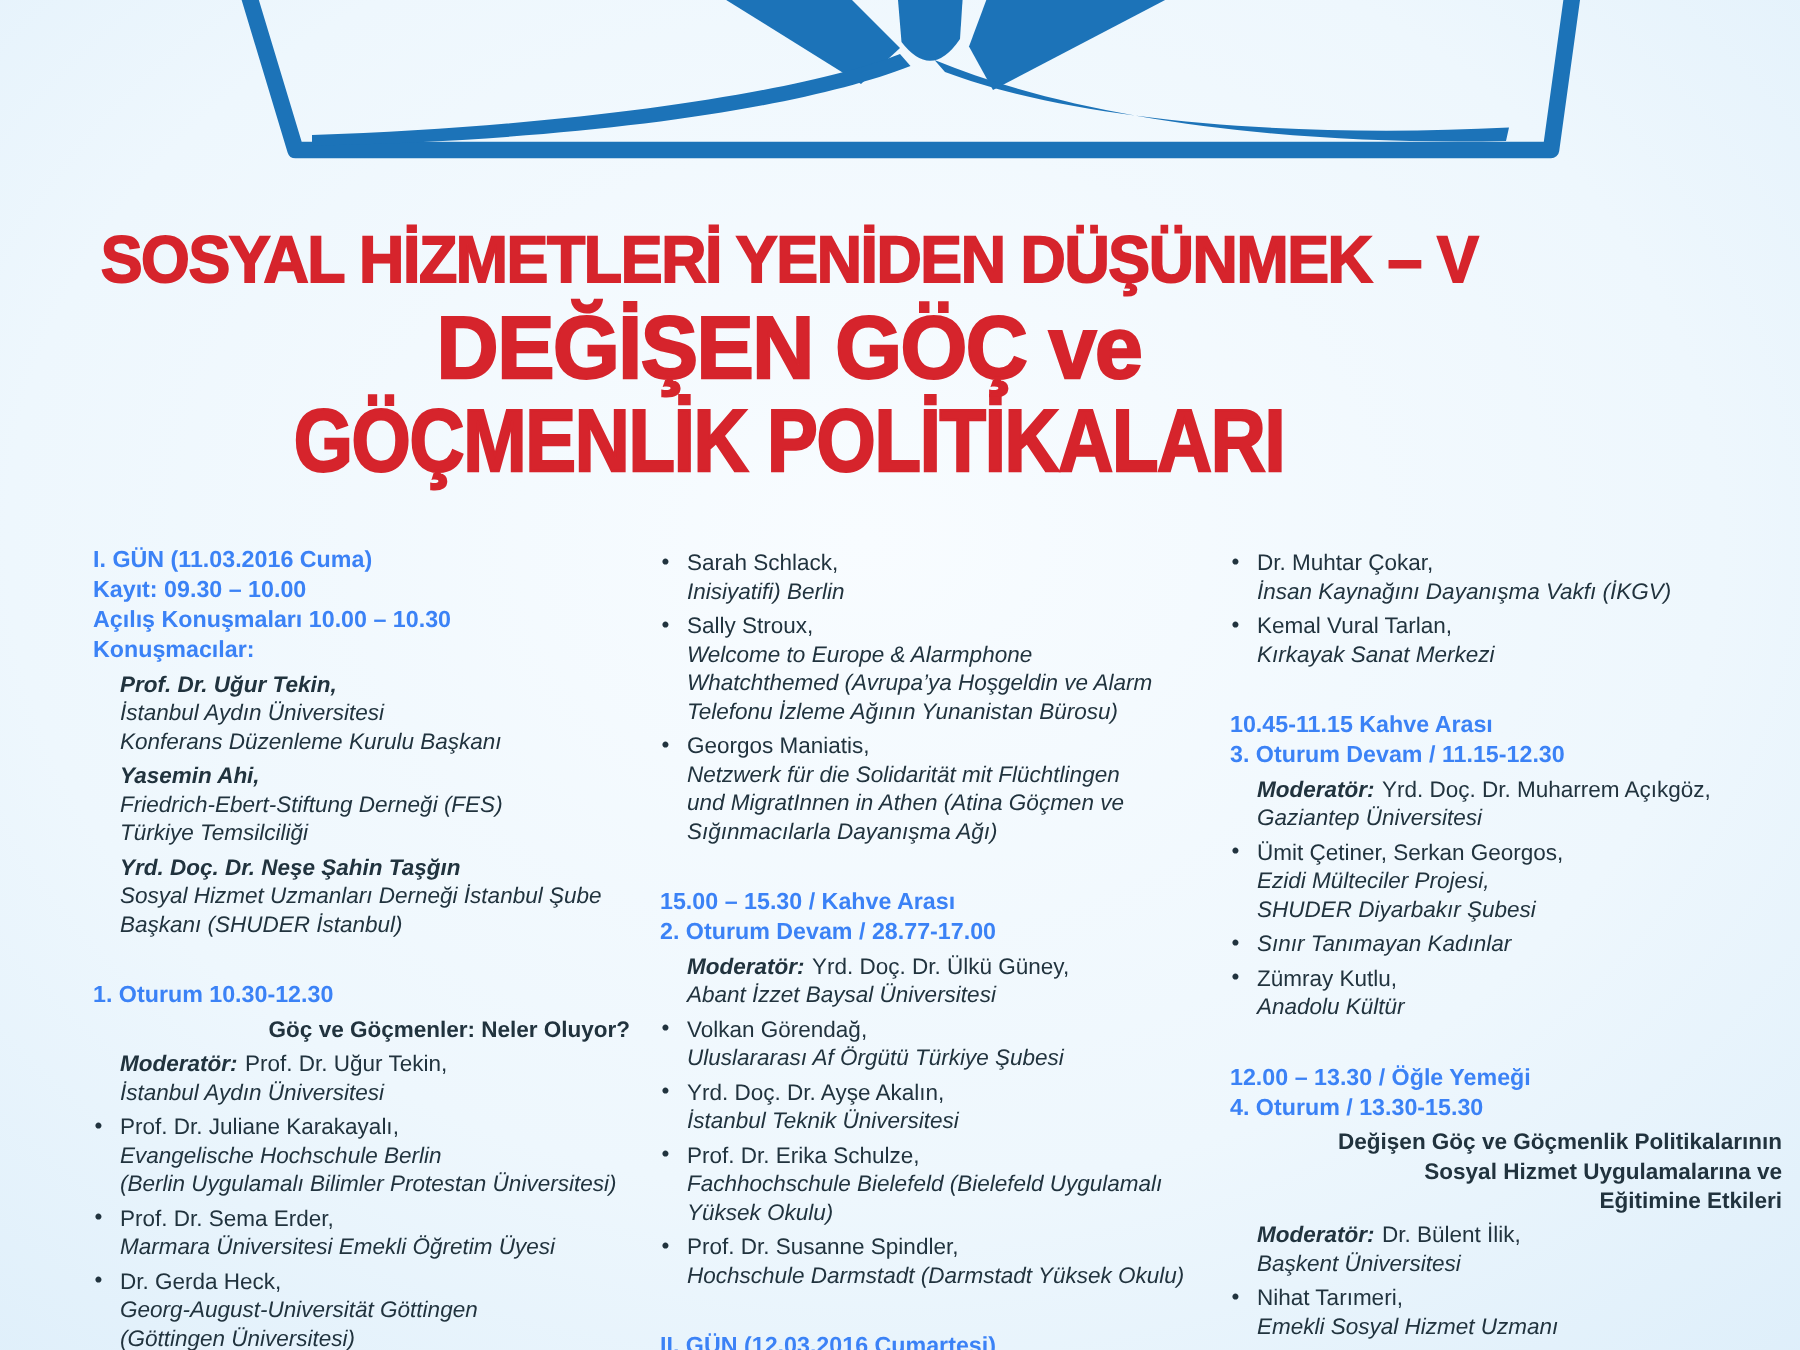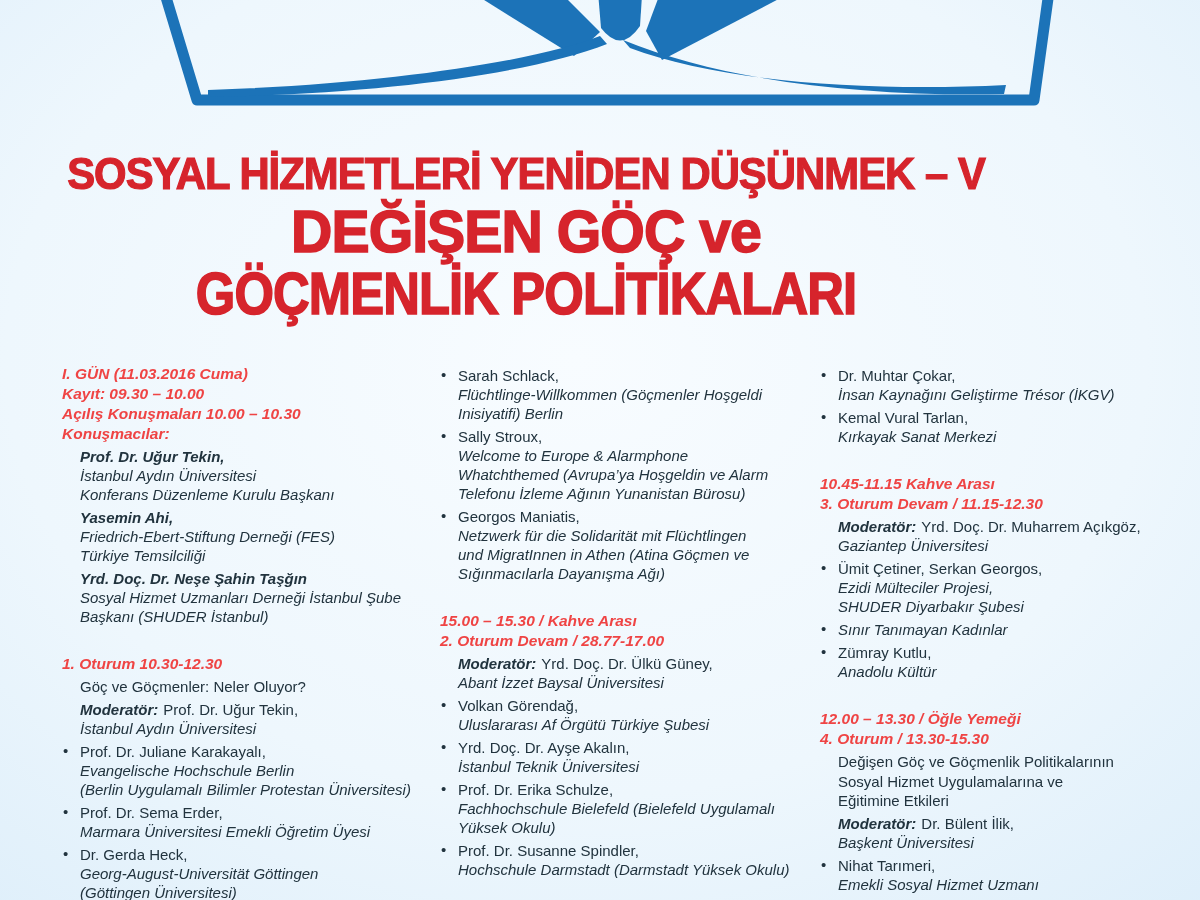--- a/index.html
+++ b/index.html
@@ -28,27 +28,27 @@
        transform:scaleX(.86);transform-origin:50% 50%;
        -webkit-text-stroke:1.6px #d6242c;}
 
   
   .column{position:absolute;top:364px;font-size:15px;line-height:19px;color:#21333e;}
   #col1{left:62px;width:358px;}
   #col2{left:440px;width:362px;top:366px;}
   #col3{left:820px;width:368px;top:366px;}
 
   .block{margin:0 0 2px 0;}
-  .heading{color:#ef4444;font-weight:bold;font-size:15.5px;line-height:20px;margin-bottom:3px;font-style:italic;}
+  .heading{color:#3b82f6;font-weight:bold;font-size:15.5px;line-height:20px;margin-bottom:3px;}
   .column > .heading:not(:first-child){margin-top:28px;}
   .speaker,.moderator,.topic{padding-left:18px;}
   .speaker{margin-bottom:4px;}
   .speaker .name{font-weight:bold;font-style:italic;}
   .aff{font-style:italic;}
-  .topic{font-weight:normal;line-height:19.5px;margin-bottom:3px;}
+  .topic{font-weight:bold;line-height:19.5px;margin-bottom:3px;text-align:right;}
   .moderator{margin-bottom:4px;}
   .moderator .mod-label{font-weight:bold;font-style:italic;margin-right:5px;text-align:right;}
   .bullet{position:relative;padding-left:18px;margin-bottom:4px;}
   .bullet .marker{position:absolute;left:1px;top:-1px;}
 </style>
 </head>
 <body>
 
 <div class="poster">
 
@@ -134,21 +134,20 @@
         <div class="content">
           <div class="name">Trésor de voix des migrants</div>
         </div>
       </div>
     </div>
   <div class="column" id="col2">
       <div class="block bullet">
         <span class="marker">•</span>
         <div class="content">
           <div class="name">Sarah Schlack,</div>
-          <div class="aff">Flüchtlinge-Willkommen (Göçmenler Hoşgeldi</div>
           <div class="aff">Inisiyatifi) Berlin</div>
         </div>
       </div>
       <div class="block bullet">
         <span class="marker">•</span>
         <div class="content">
           <div class="name">Sally Stroux,</div>
           <div class="aff">Welcome to Europe &amp; Alarmphone</div>
           <div class="aff">Whatchthemed (Avrupa’ya Hoşgeldin ve Alarm</div>
           <div class="aff">Telefonu İzleme Ağının Yunanistan Bürosu)</div>
@@ -203,21 +202,21 @@
       <div class="block heading">
         <div class="hline">II. GÜN (12.03.2016 Cumartesi)</div>
         <div class="hline">3. Oturum / 09.30-10.45</div>
       </div>
     </div>
   <div class="column" id="col3">
       <div class="block bullet">
         <span class="marker">•</span>
         <div class="content">
           <div class="name">Dr. Muhtar Çokar,</div>
-          <div class="aff">İnsan Kaynağını Geliştirme Trésor (İKGV)</div>
+          <div class="aff">İnsan Kaynağını Dayanışma Vakfı (İKGV)</div>
         </div>
       </div>
       <div class="block bullet">
         <span class="marker">•</span>
         <div class="content">
           <div class="name">Kemal Vural Tarlan,</div>
           <div class="aff">Kırkayak Sanat Merkezi</div>
         </div>
       </div>
       <div class="block heading">

